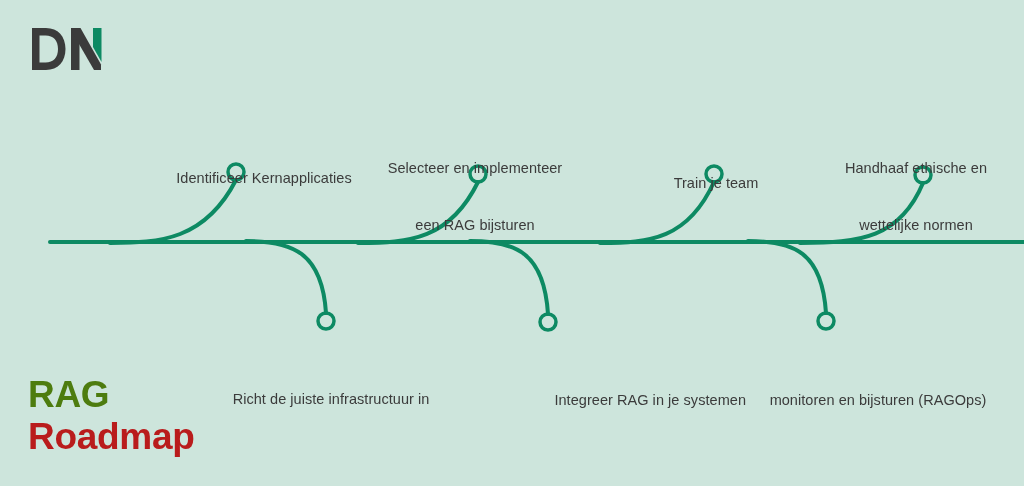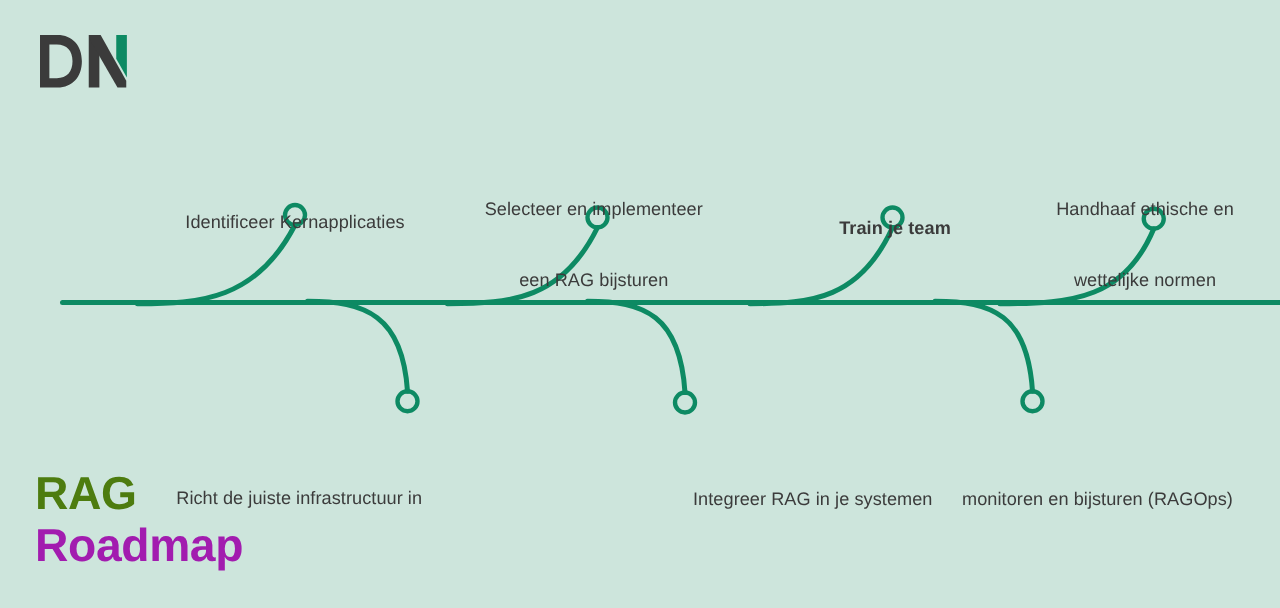--- a/index.html
+++ b/index.html
@@ -56,21 +56,21 @@
     top: 374px;
     line-height: 42px;
   }
   .title-line {
     display: block;
     font-size: 37px;
     font-weight: bold;
     letter-spacing: -0.3px;
   }
   .title-rag { color: #4d7c0f; }
-  .title-roadmap { color: #a21caf; text-align: center; }
+  .title-roadmap { color: #b91c1c; text-align: center; }
 </style>
 </head>
 <body>
 
 <div id="canvas">
 
   <div class="logo">
     <svg viewBox="0 0 80 46" width="80" height="46">
 
       <path d="M2 2 H16 C28 2 35.5 10.5 35.5 23 C35.5 35.5 28 44 16 44 H2 Z
@@ -115,38 +115,38 @@
       <circle cx="236" cy="172" r="8"></circle>
       <circle cx="326" cy="321" r="8"></circle>
       <circle cx="478" cy="174" r="8"></circle>
       <circle cx="548" cy="322" r="8"></circle>
       <circle cx="714" cy="174" r="8"></circle>
       <circle cx="826" cy="321" r="8"></circle>
       <circle cx="923" cy="175" r="8"></circle>
     </g>
   </svg>
 
-  <div class="step-label" style="left:0; top:131px; width:472px; text-align:center;">
+  <div class="step-label" style="left:0; top:131px; width:472px; text-align:center;padding-left:28px;">
     <span class="line">Identificeer Kernapplicaties</span>
   </div>
 
-  <div class="step-label" style="left:141px; top:352px; width:380px; text-align:left;">
+  <div class="step-label" style="left:141px; top:352px; width:380px; text-align:center;">
     <span class="line">Richt de juiste infrastructuur in</span>
   </div>
 
   <div class="step-label" style="left:335px; top:121px; width:280px; text-align:center;">
     <span class="line">Selecteer en implementeer</span>
     <span class="line">een RAG bijsturen</span>
   </div>
 
   <div class="step-label" style="left:426px; top:353px; width:320px; text-align:right;">
     <span class="line">Integreer RAG in je systemen</span>
   </div>
 
-  <div class="step-label" style="left:616px; top:136px; width:200px; text-align:center;font-weight:bold;">
+  <div class="step-label" style="left:616px; top:136px; width:200px; text-align:center;">
     <span class="line">Train je team</span>
   </div>
 
   <div class="step-label" style="left:718px; top:353px; width:320px; text-align:center;">
     <span class="line">monitoren en bijsturen (RAGOps)</span>
   </div>
 
   <div class="step-label" style="left:806px; top:121px; width:220px; text-align:center;">
     <span class="line">Handhaaf ethische en</span>
     <span class="line">wettelijke normen</span>

